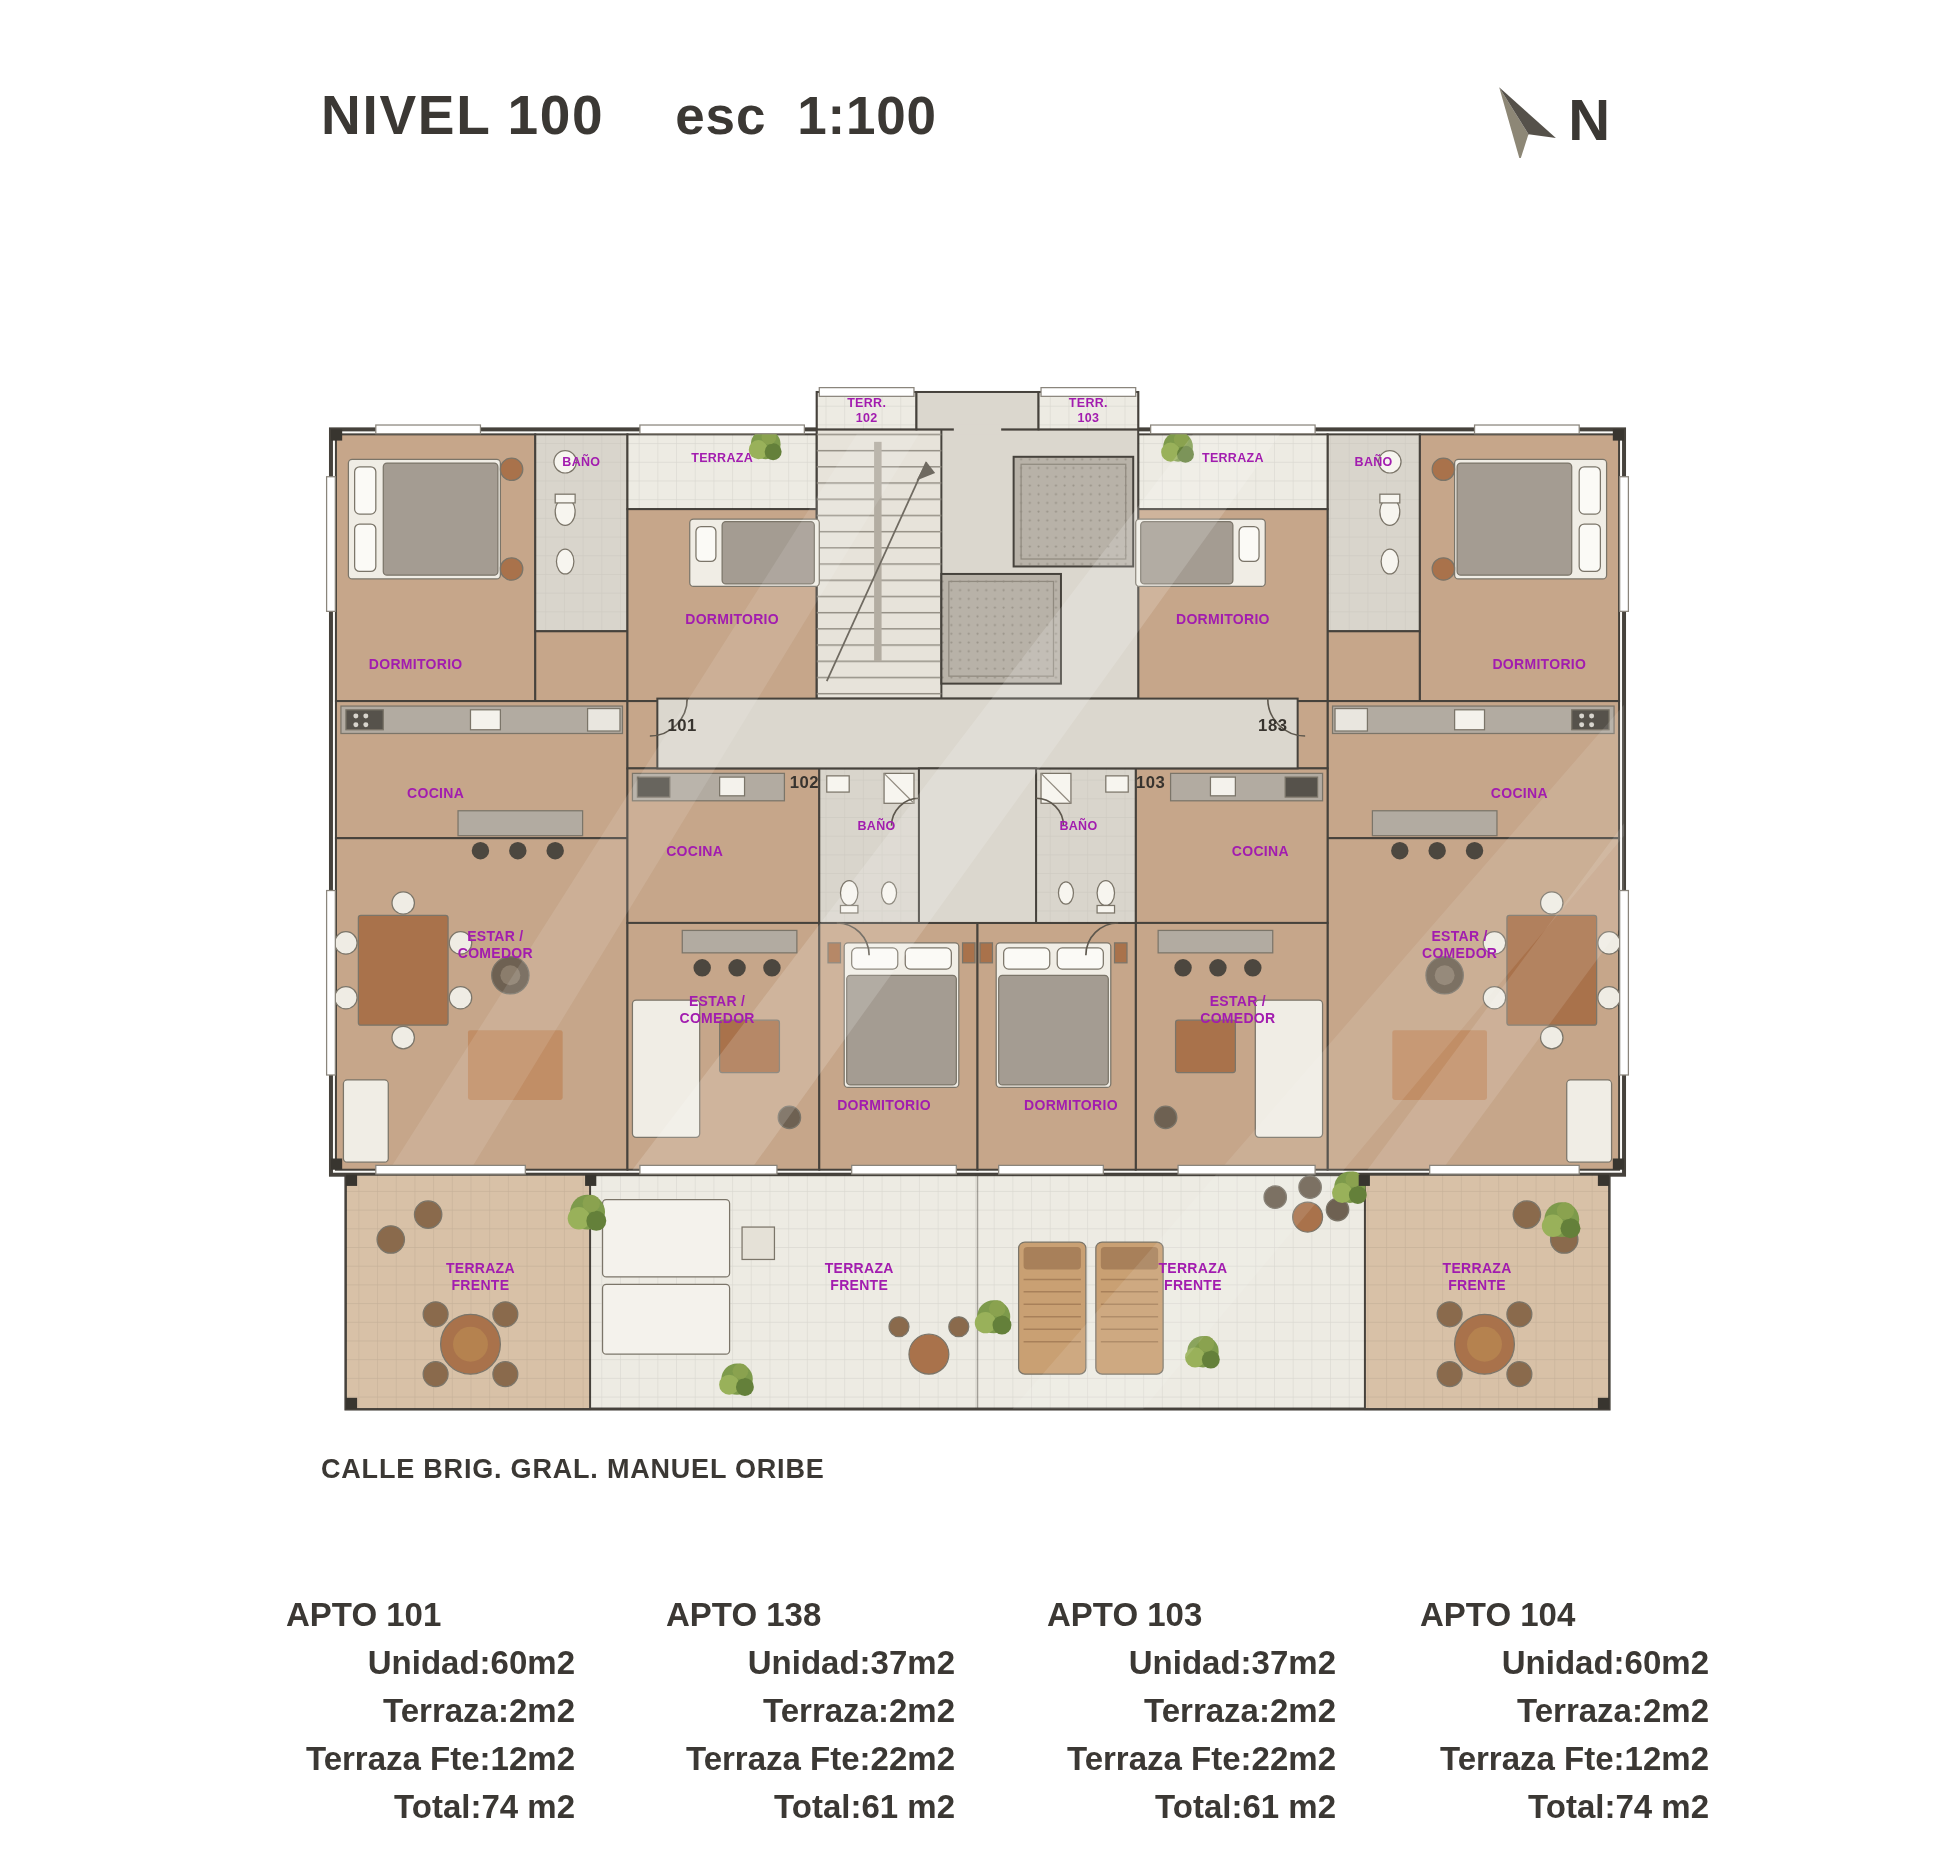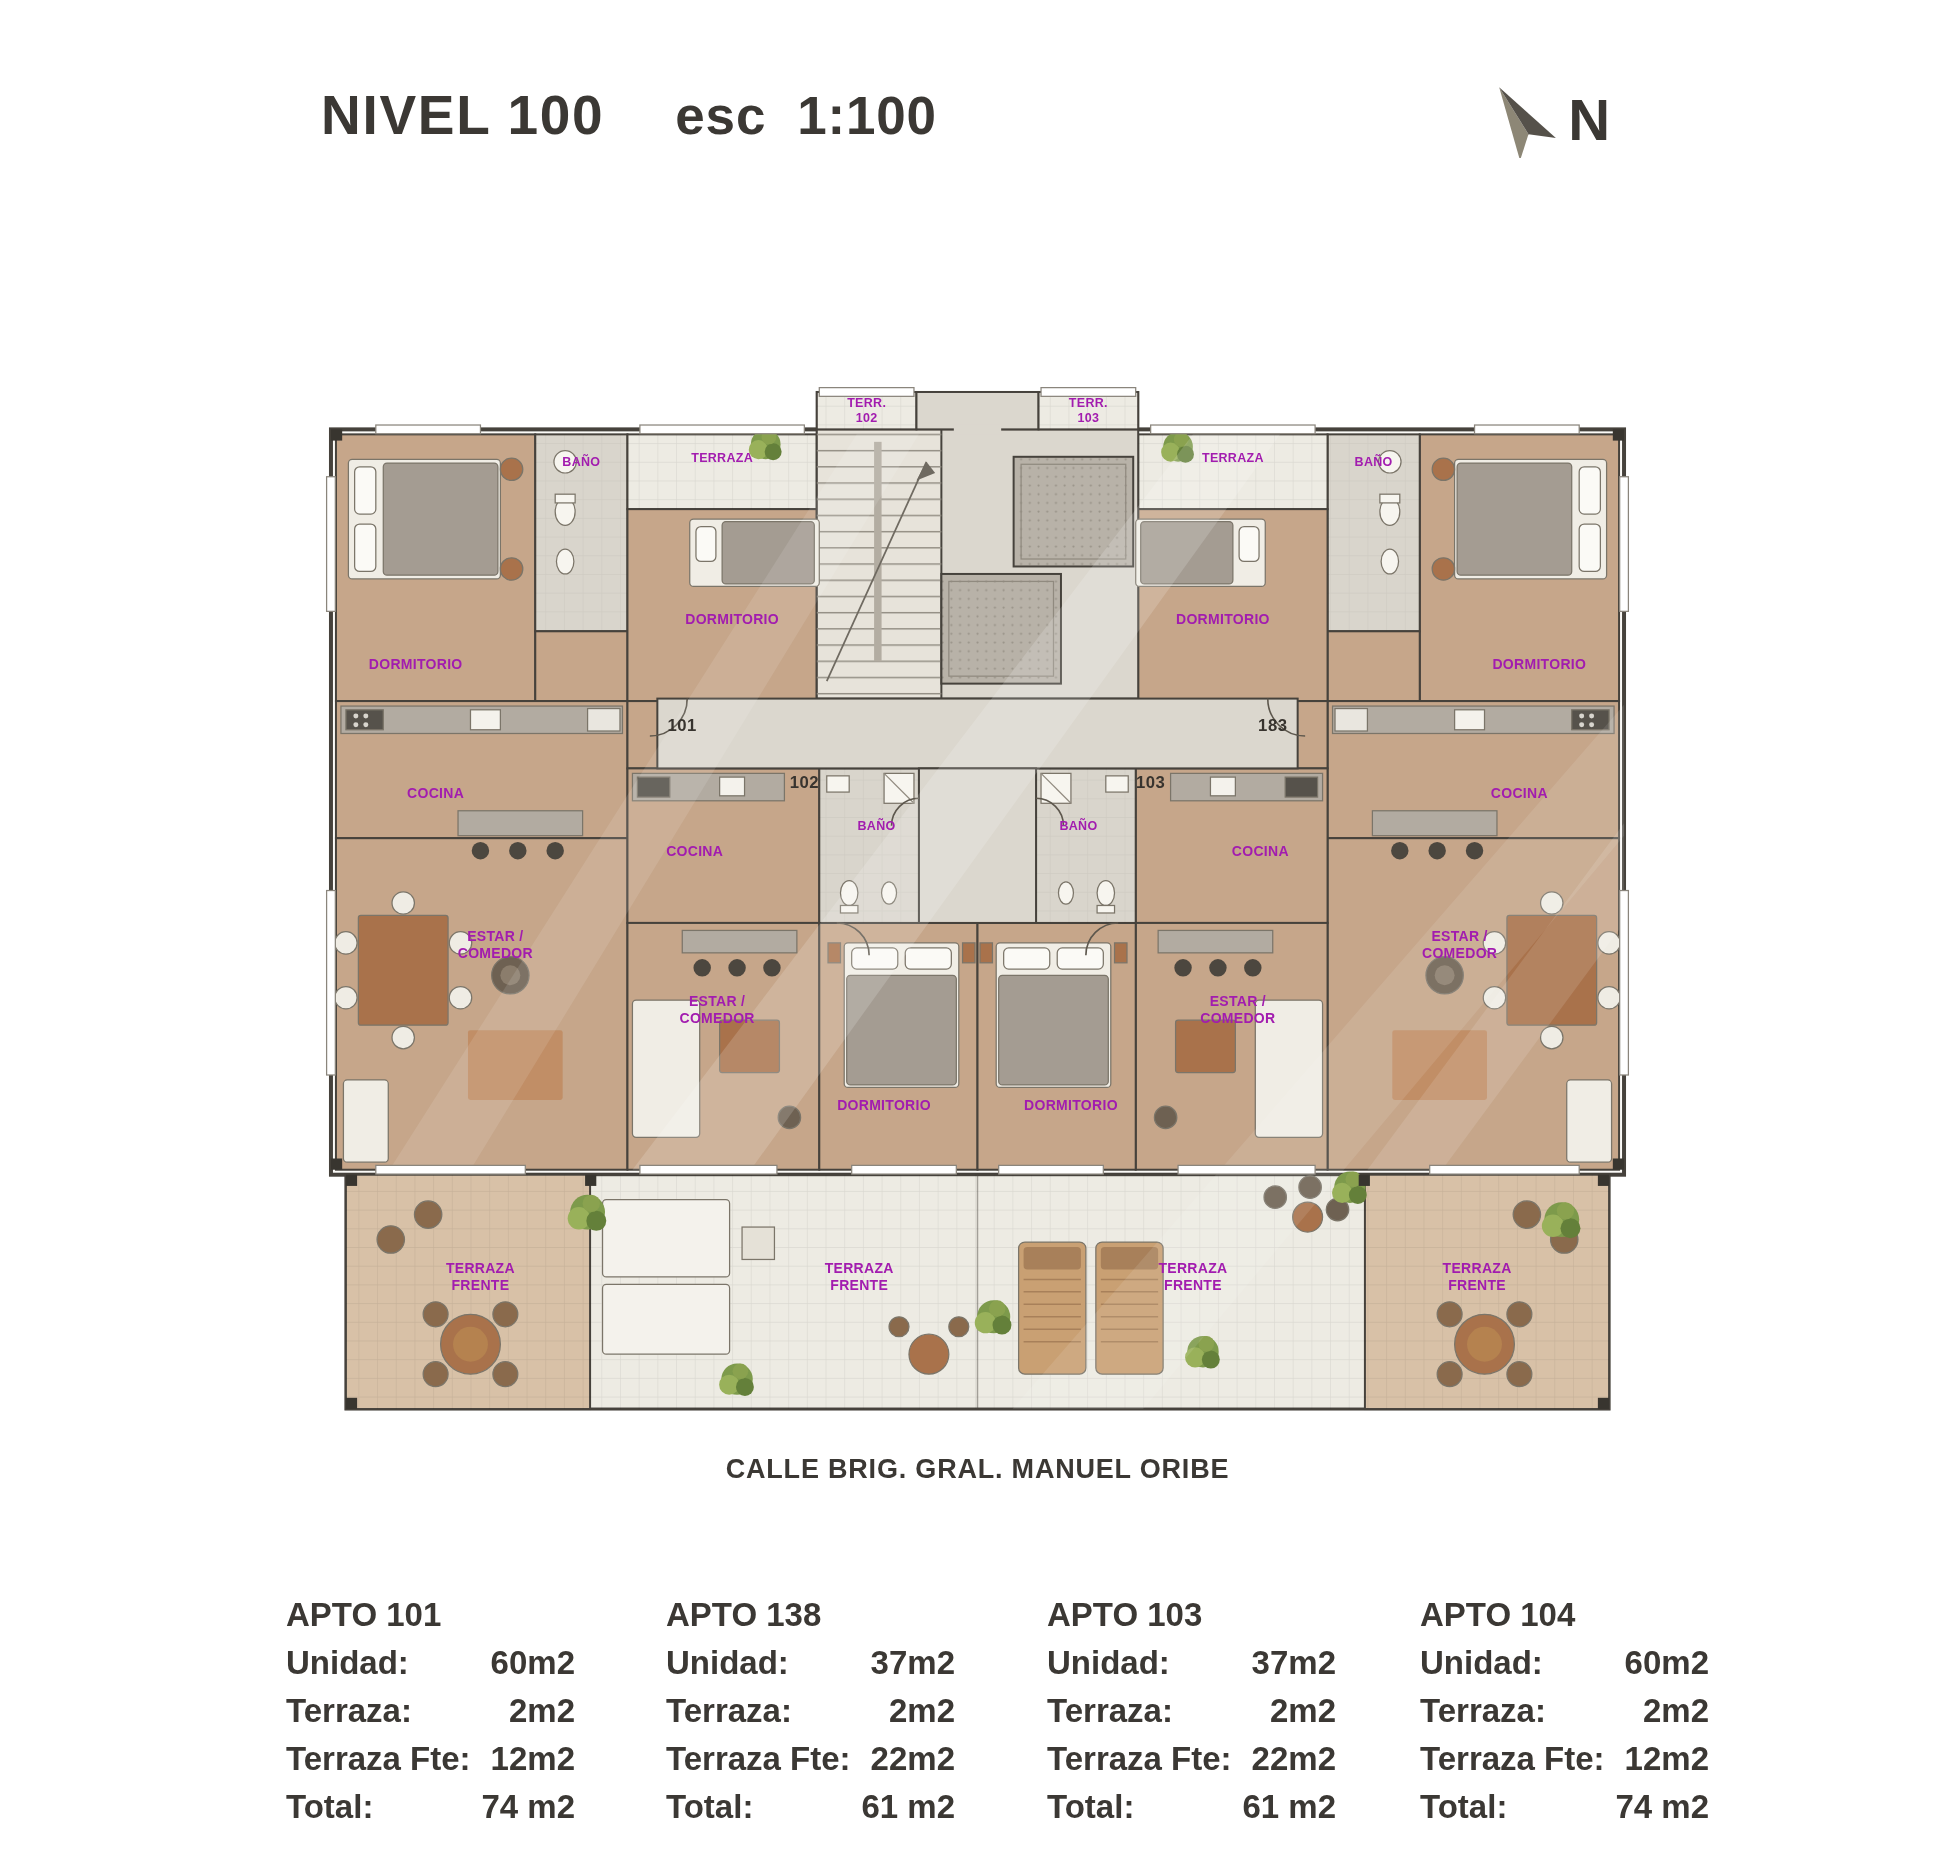--- a/index.html
+++ b/index.html
@@ -13,27 +13,27 @@
   .north{position:absolute;left:1478px;top:80px;display:flex;align-items:center}
   .north svg{width:82px;height:78px}
   .north-n{font-size:58px;font-weight:700;margin-left:8.3px}
   
   .plan{position:absolute;left:321px;top:387px;width:1313px;height:1032px}
   .plan svg.drawing{position:absolute;left:0;top:0;width:100%;height:100%}
   .plbl{position:absolute;transform:translate(-50%,-50%);font-size:14px;font-weight:700;
         color:#a21caf;text-align:center;line-height:1.2;letter-spacing:0.3px;white-space:nowrap}
   .plbl.sm{font-size:12.5px}
   .plbl.unit{font-size:16.7px;letter-spacing:0.5px;color:#38342f}
-  .street{position:absolute;left:321px;top:1454px;width:1313px;text-align:center;
+  .street{position:absolute;left:321px;top:1454px;width:1313px;text-align:left;
           font-size:27px;font-weight:700;letter-spacing:0.8px}
   
   .specs{position:absolute;left:0;top:1591px;width:1789px;height:250px}
   .spec{position:absolute;width:289px}
   .spec .t{font-size:33px;font-weight:700;line-height:48px}
-  .spec .row{display:flex;justify-content:space-between;font-size:33px;font-weight:700;line-height:48px}
+  .spec .row{display:flex;justify-content:flex-end;font-size:33px;font-weight:700;line-height:48px}
   
   .f-wood{fill:var(--wood,#c6a68a)}
   .f-core{fill:var(--core,#dbd7ce)}
   .f-bath{fill:var(--bath,#d9d5cc)}
   .f-tile{fill:var(--tile,#edebe3)}
   .f-tiletan{fill:var(--tiletan,#d8c1a7)}
   .f-elev{fill:var(--elev,#b8b2a8)}
   .f-counter{fill:var(--counter,#b2aba1)}
   .f-brown{fill:var(--brown,#a9724b)}
   .f-white{fill:#f0ede5}

